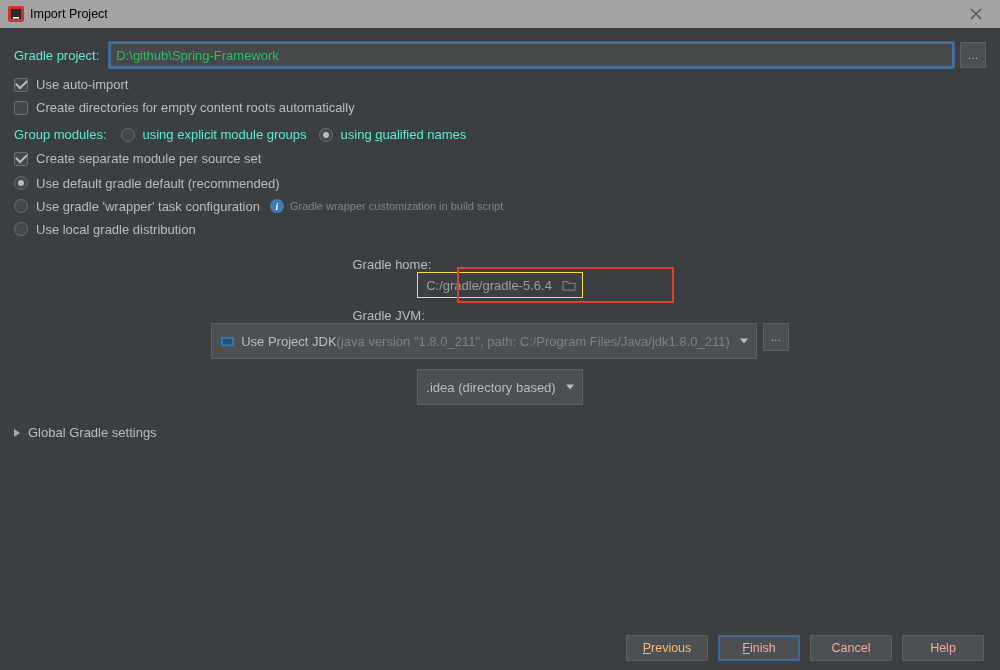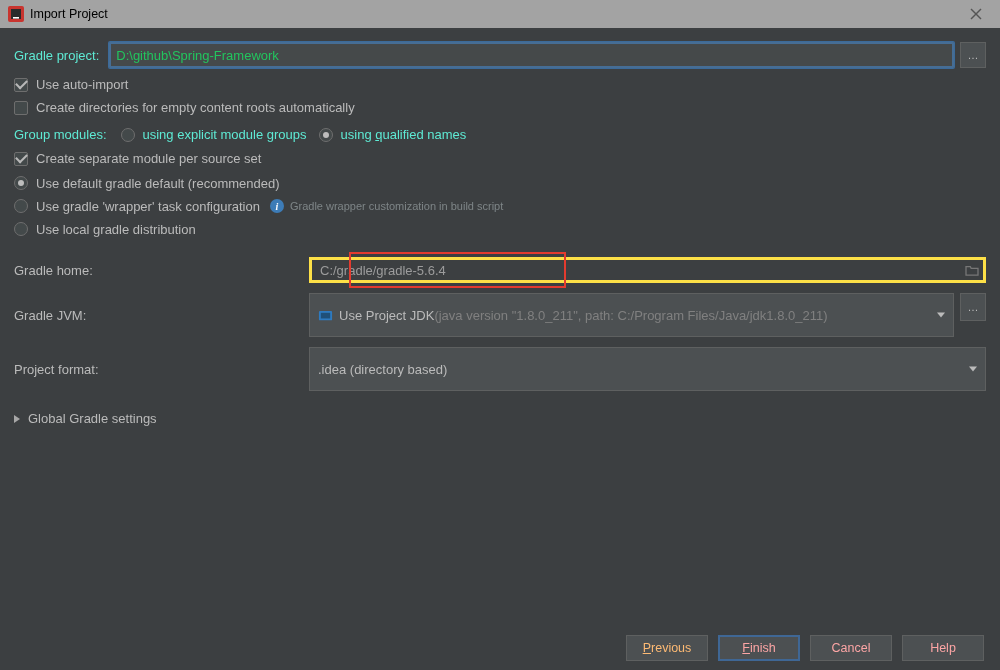--- a/index.html
+++ b/index.html
@@ -163,49 +163,50 @@
     justify-content:center;
     margin-left:10px;
     font-style: italic;
     font-family: Georgia, serif;
   }
 
   .form-row {
     display:flex;
     align-items:center;
     margin-top:12px;
+    flex-direction:column;
   }
   .form-row .field-label {
     width: 295px;
     color:#bbbbbb;
   }
   .form-row .field-wrap {
     flex:1;
     position:relative;
   }
   .disabled-input {
     flex:1;
     height:26px;
     background:#3c3f41;
-    border:3px solid #fde047;
+    border:1px solid #fde047;
     color:#9c9c9c;
-    padding: 0 16px 0 8px;
+    padding: 0 30px 0 8px;
     box-sizing:border-box;
     display:flex;
     align-items:center;
   }
   .highlight-box {
     position:absolute;
     border:2px solid #e33b2f;
     pointer-events:none;
     box-sizing:border-box;
   }
 
   .combo {
-    height: 44px;
+    height: 36px;
     background:#4c5052;
     border:1px solid #5e6060;
     display:flex;
     align-items:center;
     padding:0 26px 0 8px;
     box-sizing:border-box;
     position:relative;
     color:#bbbbbb;
   }
   .combo .caret {
@@ -377,21 +378,20 @@
         </span>
         <span>Use Project JDK</span>
         <span class="value-dim"> (java version "1.8.0_211", path: C:/Program Files/Java/jdk1.8.0_211)</span>
         <span class="caret"></span>
       </div>
       <div class="browse-btn" style="height:28px">…</div>
     </div>
   </div>
 
   <div class="form-row" style="margin-top:10px;">
-    <span class="field-label">Project format:</span>
     <div class="field-wrap">
       <div class="combo">
         <span>.idea (directory based)</span>
         <span class="caret"></span>
       </div>
     </div>
   </div>
 
   <div class="expander">
     <span class="tri"></span>

